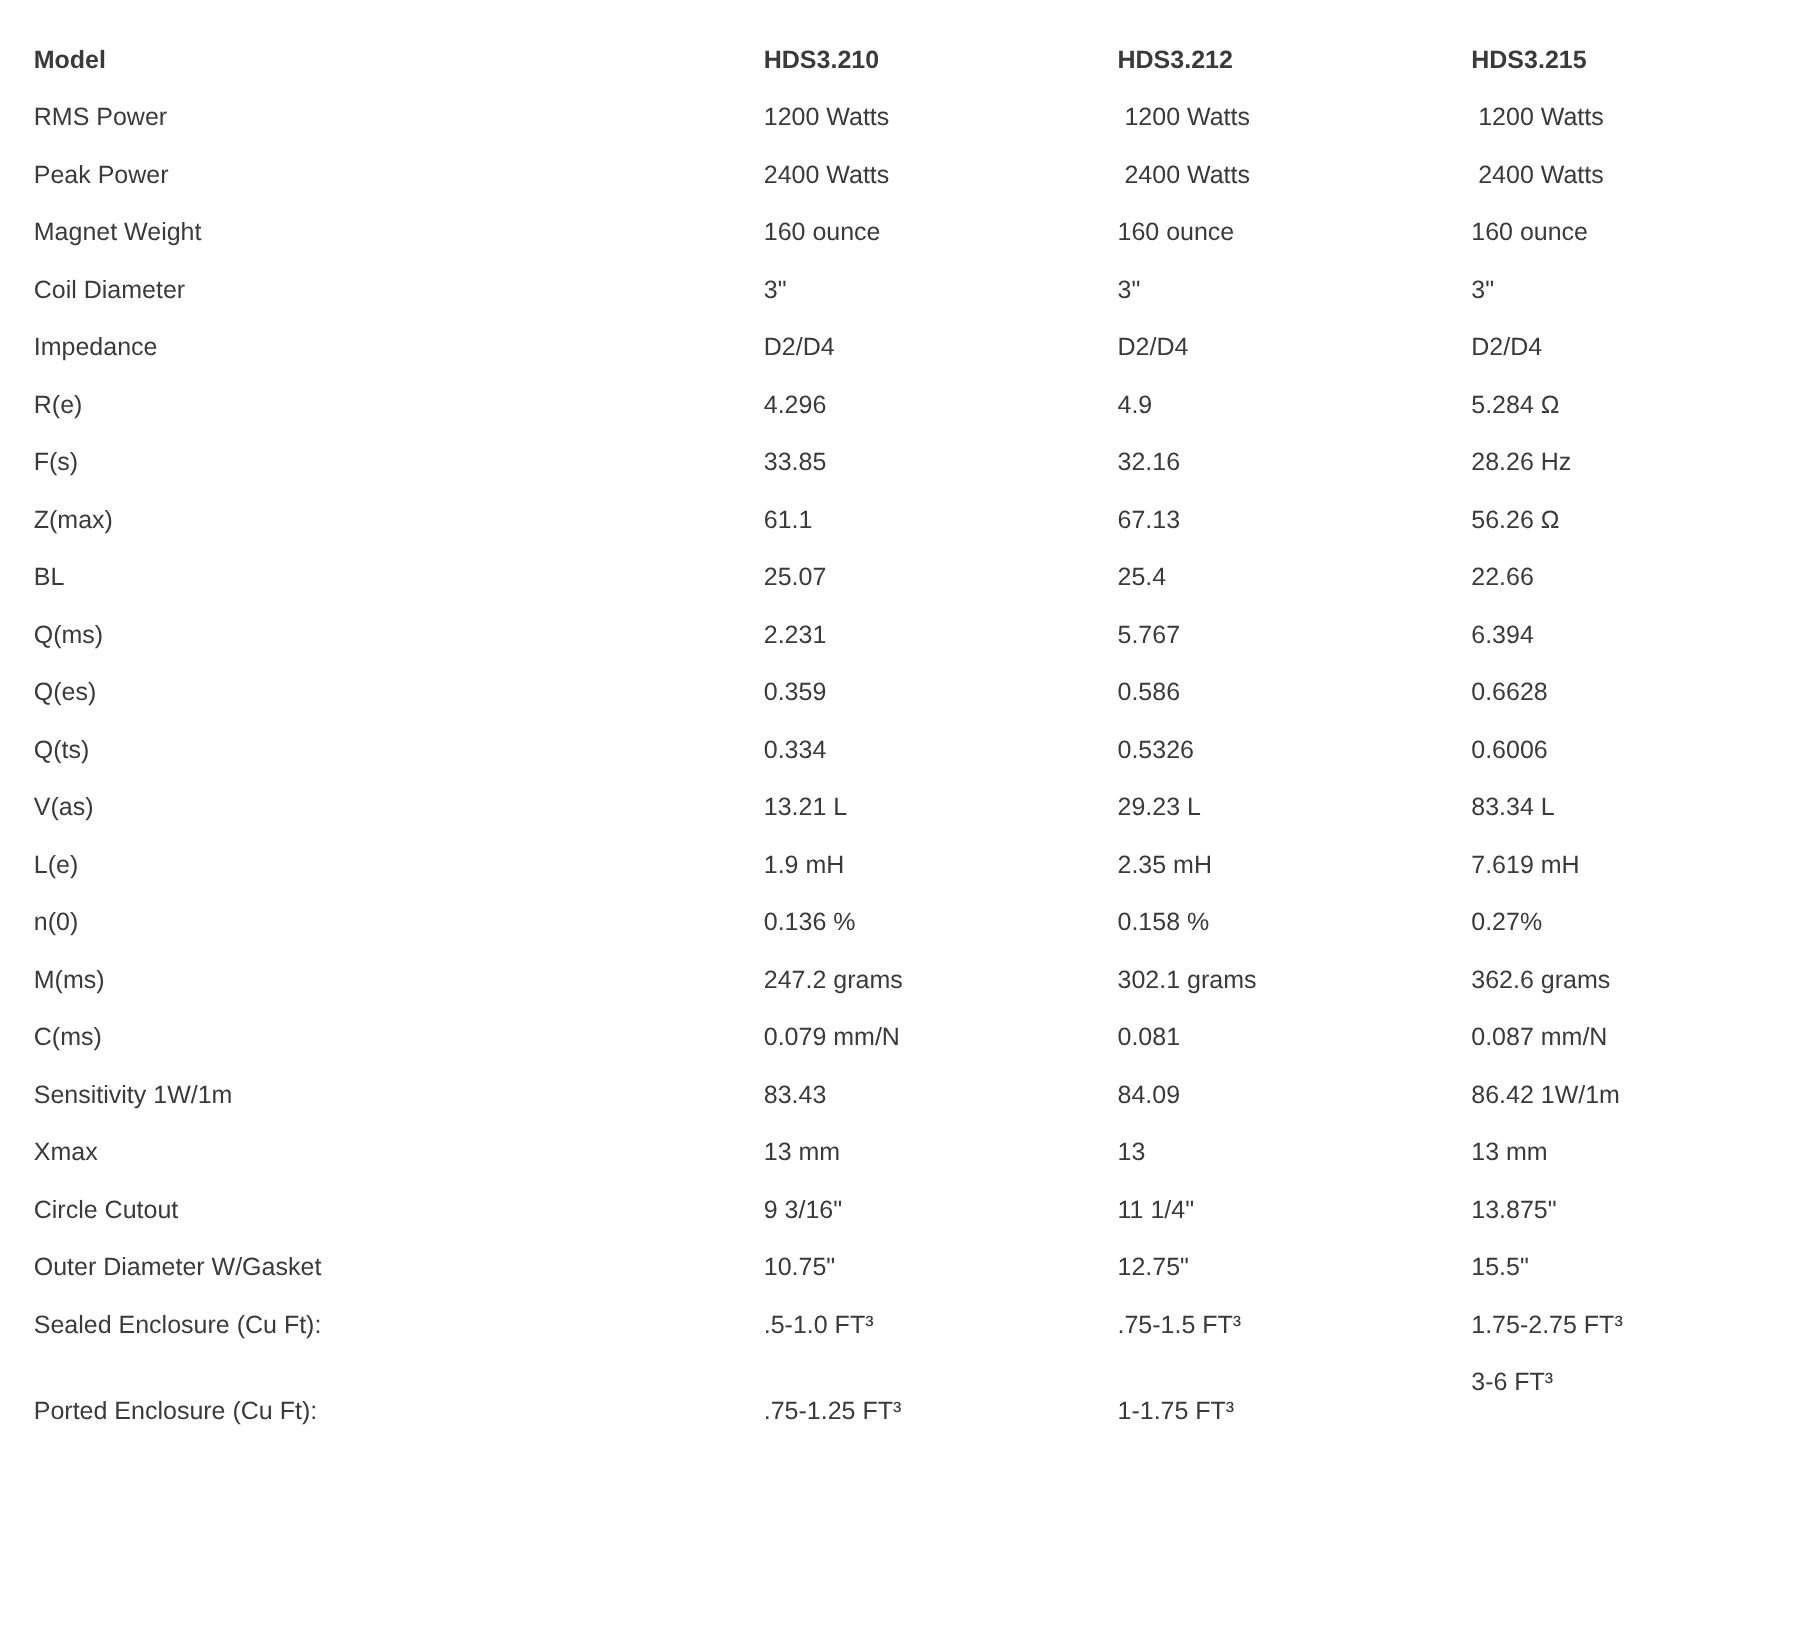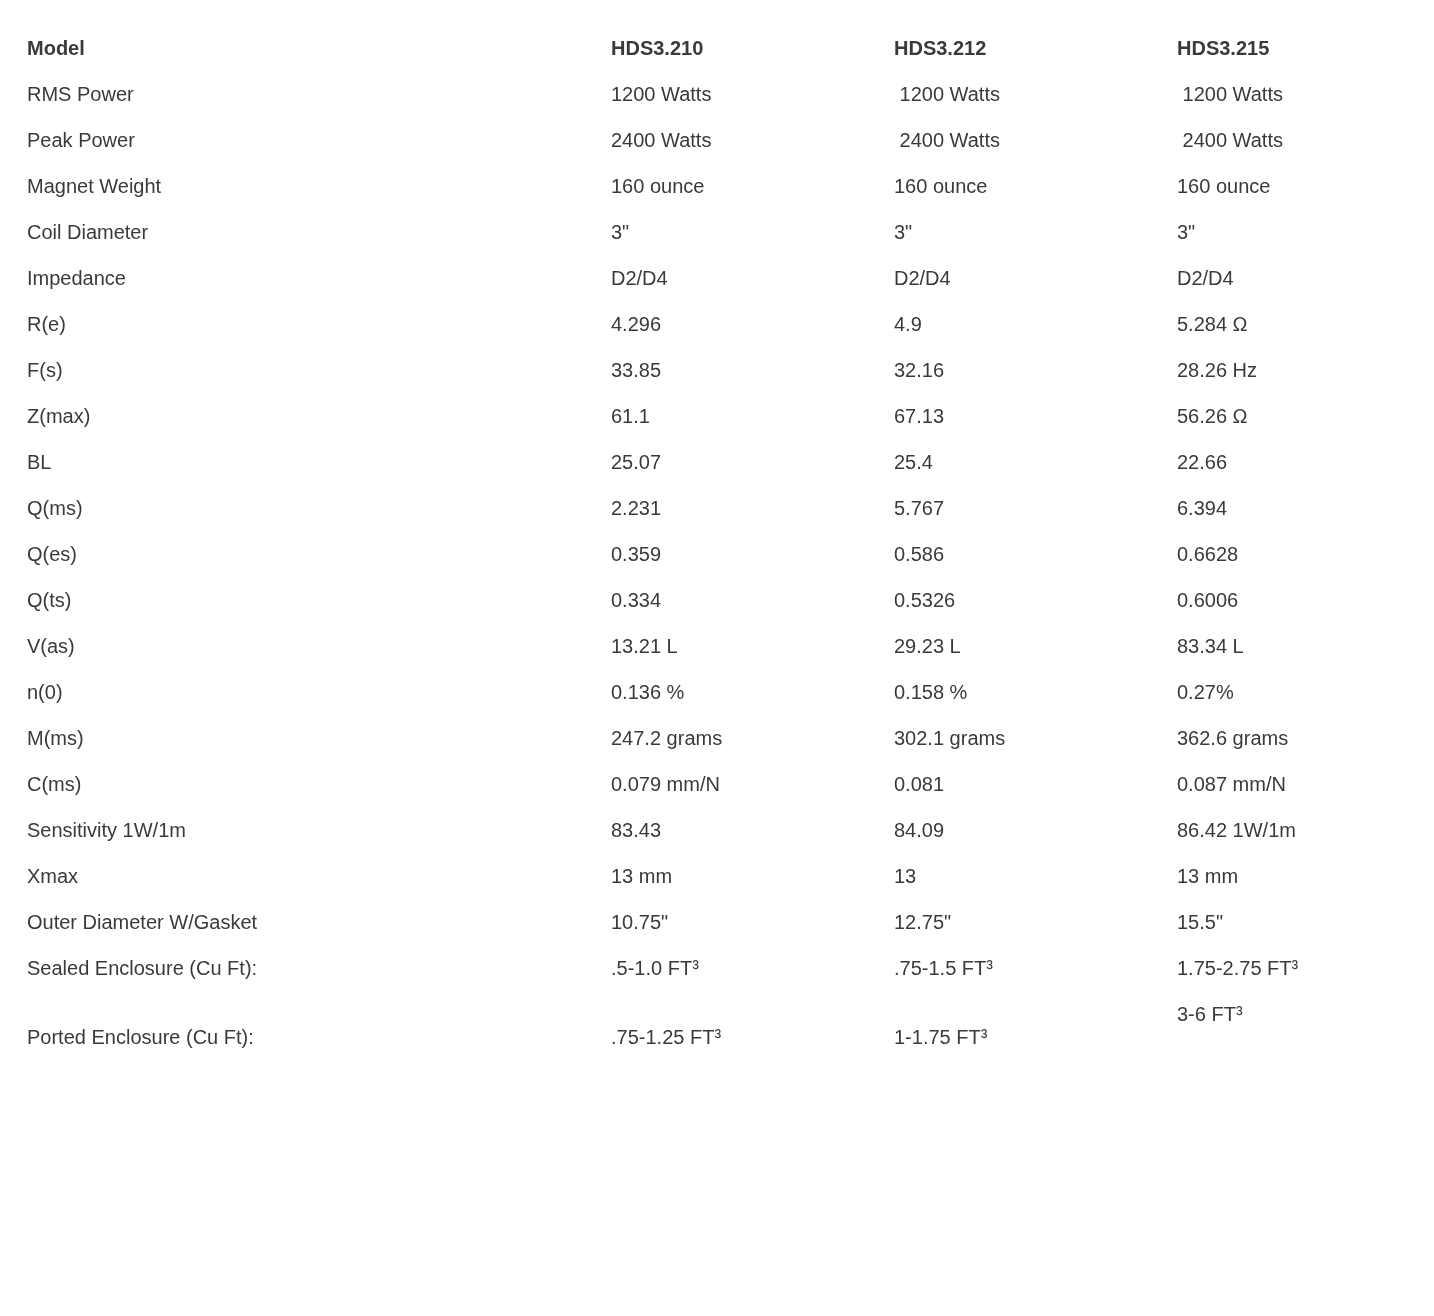--- a/index.html
+++ b/index.html
@@ -136,20 +136,26 @@
         <td>0.5326</td>
         <td>0.6006</td>
       </tr>
       <tr>
         <td>V(as)</td>
         <td>13.21 L</td>
         <td>29.23 L</td>
         <td>83.34 L</td>
       </tr>
       <tr>
+        <td>L(e)</td>
+        <td>1.9 mH</td>
+        <td>2.35 mH</td>
+        <td>7.619 mH</td>
+      </tr>
+      <tr>
         <td>n(0)</td>
         <td>0.136 %</td>
         <td>0.158 %</td>
         <td>0.27%</td>
       </tr>
       <tr>
         <td>M(ms)</td>
         <td>247.2 grams</td>
         <td>302.1 grams</td>
         <td>362.6 grams</td>
@@ -164,20 +170,26 @@
         <td>Sensitivity 1W/1m</td>
         <td>83.43</td>
         <td>84.09</td>
         <td>86.42 1W/1m</td>
       </tr>
       <tr>
         <td>Xmax</td>
         <td>13 mm</td>
         <td>13</td>
         <td>13 mm</td>
+      </tr>
+      <tr>
+        <td>Circle Cutout</td>
+        <td>9 3/16"</td>
+        <td>11 1/4"</td>
+        <td>13.875"</td>
       </tr>
       <tr>
         <td>Outer Diameter W/Gasket</td>
         <td>10.75"</td>
         <td>12.75"</td>
         <td>15.5"</td>
       </tr>
       <tr>
         <td>Sealed Enclosure (Cu Ft):</td>
         <td>.5-1.0 FT³</td>

